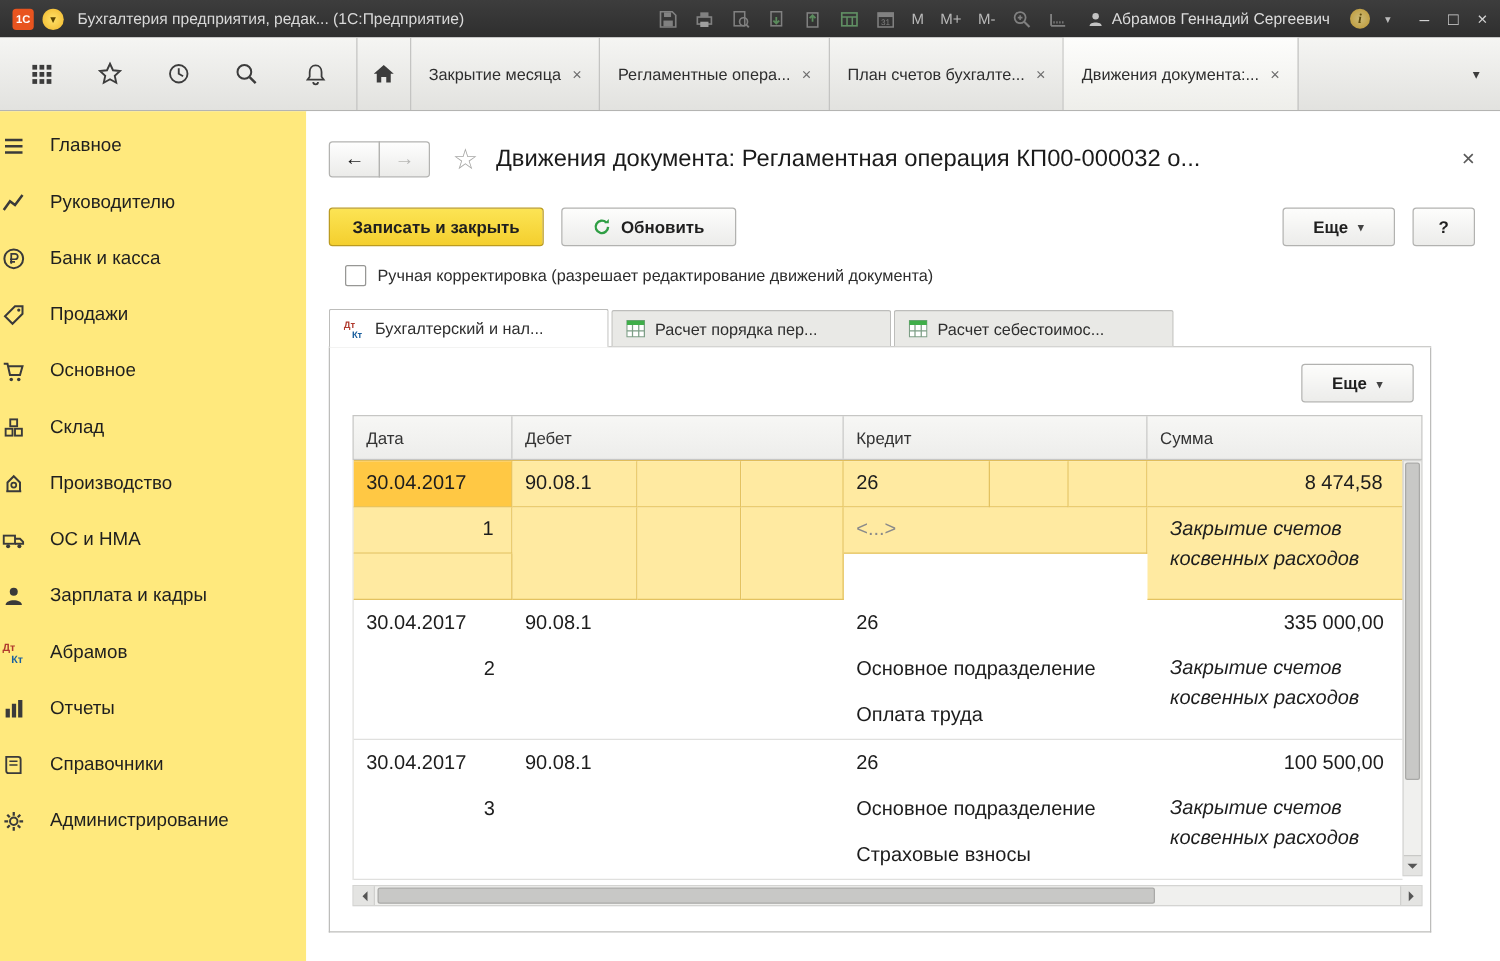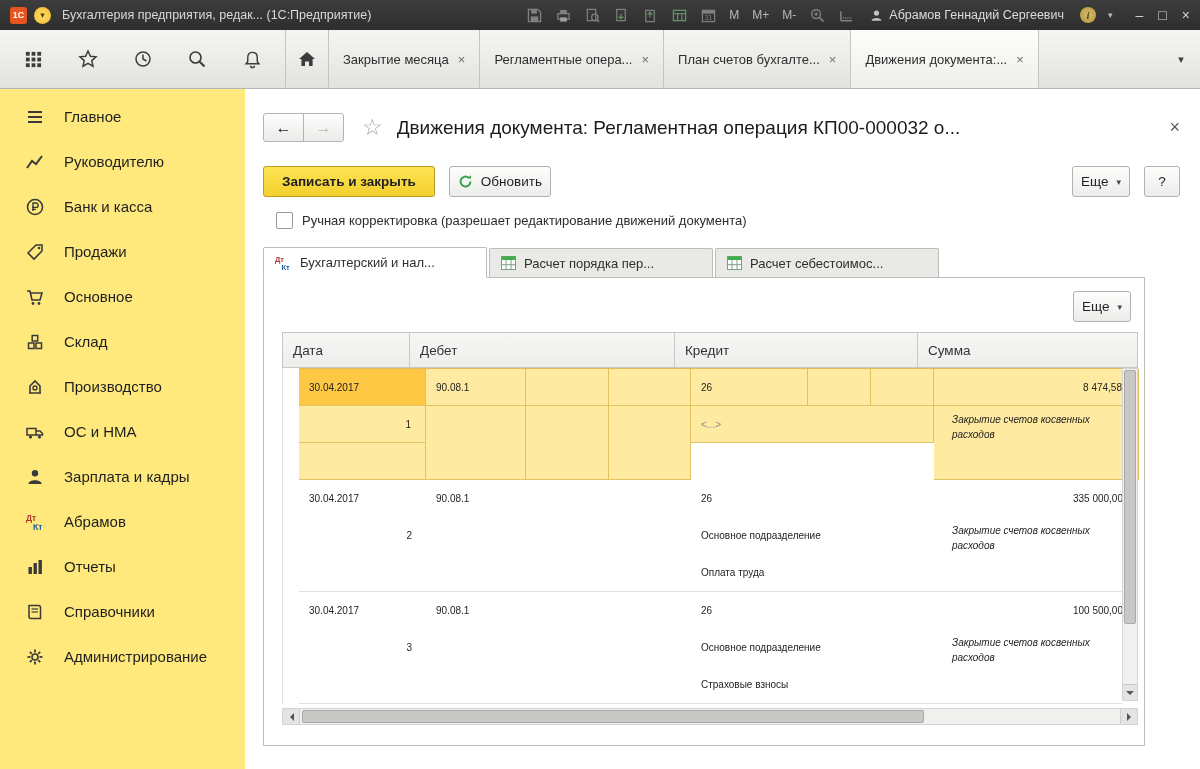--- a/index.html
+++ b/index.html
@@ -27,37 +27,37 @@
   .homebtn{width:42px;border-left:1px solid #c4c4c2;border-right:1px solid #c4c4c2;display:flex;align-items:center;justify-content:center;cursor:pointer;}
   .apptabs{flex:1;display:flex;align-items:stretch;overflow:hidden;}
   .apptab{display:flex;align-items:center;gap:9px;padding:0 14px;border-right:1px solid #c4c4c2;font-size:13px;color:#2e2e2e;cursor:pointer;white-space:nowrap;max-width:240px;}
   .apptab.active{background:linear-gradient(#fdfdfc,#eeeeea);}
   .apptab .x{color:#6e6e6e;font-size:13px;}
   .tabcaret{margin-left:auto;width:38px;display:flex;align-items:center;justify-content:center;color:#3c3c3c;font-size:11px;cursor:pointer;}
 
   
   .bodyrow{flex:1;display:flex;min-height:0;}
   .sidebar{width:245px;flex:0 0 auto;background:#ffe97d;padding-top:5px;}
-  .sb-item{height:45px;display:flex;align-items:center;padding-left:24px;gap:18px;font-size:15px;color:#1f1f1f;cursor:pointer;}
+  .sb-item{height:45px;display:flex;align-items:center;gap:18px;font-size:15px;color:#1f1f1f;cursor:pointer;}
   .sb-ic{width:22px;display:flex;justify-content:center;}
 
   .main{flex:1;position:relative;background:#fff;min-width:0;}
 
   
   .navrow{display:flex;align-items:center;padding:15px 20px 0 18px;gap:0;}
   .histbtn{width:39px;height:27px;background:linear-gradient(#fefefe,#ebebe9);border:1px solid #b3b3b1;display:flex;align-items:center;justify-content:center;font-size:16px;cursor:pointer;}
   .histbtn.back{border-radius:3px 0 0 3px;color:#222;font-weight:bold;}
   .histbtn.fwd{border-radius:0 3px 3px 0;margin-left:-1px;color:#b7b7b5;}
   .favstar{font-size:23px;color:#a8a8a6;margin:0 14px 0 18px;cursor:pointer;}
   .doctitle{font-size:19px;color:#1b1b1b;font-weight:400;white-space:nowrap;overflow:hidden;text-overflow:ellipsis;flex:1;}
   .docclose{color:#5a5a5a;font-size:18px;margin-left:14px;cursor:pointer;}
 
   
   .actionrow{display:flex;align-items:center;gap:14px;margin:15px 20px 0 18px;}
-  .btn{display:flex;align-items:center;gap:8px;background:linear-gradient(#fdfdfc,#ececea);border:1px solid #b2b2b0;border-radius:3px;font-size:13.5px;color:#1f1f1f;padding:6px 8px;cursor:pointer;height:31px;box-sizing:border-box;}
+  .btn{display:flex;align-items:center;gap:8px;background:linear-gradient(#fdfdfc,#ececea);border:1px solid #b2b2b0;border-radius:3px;font-size:13.5px;color:#1f1f1f;padding:6px 24px;cursor:pointer;height:31px;box-sizing:border-box;font-weight:bold;}
   .btn-primary{background:linear-gradient(#fce454,#f4cf2e);border:1px solid #bb9b20;font-weight:bold;padding:6px 18px;}
   .btn .caret{font-size:9px;color:#444;}
   .btn-help{width:36px;justify-content:center;}
   .spacer{flex:1;}
 
   
   .checkrow{display:flex;align-items:center;gap:9px;margin:15px 20px 0 19px;font-size:13px;color:#2c2c2c;cursor:pointer;padding-left:12px;}
   .checkbox{width:15px;height:15px;background:#fff;border:1px solid #979795;border-radius:2px;flex:0 0 auto;}
 
   
@@ -67,21 +67,21 @@
   .doctab.active{background:#fff;height:31px;position:relative;top:1px;border-bottom:1px solid #fff;}
   .panel{border:1px solid #bdbdbb;border-top:none;height:467px;position:relative;background:#fff;}
   .panel-more{position:absolute;top:13px;right:13px;}
 
   
   .tablewrap{position:absolute;left:18px;top:54px;width:856px;}
   .thead{display:flex;width:856px;height:36px;background:linear-gradient(#f7f7f5,#ededeb);border:1px solid #c6c6c4;box-sizing:border-box;}
   .th{display:flex;align-items:center;padding-left:10px;font-size:13.5px;color:#333;border-right:1px solid #c9c9c7;box-sizing:border-box;}
   .th:last-child{border-right:none;flex:1;}
   .tbody{width:840px;border-left:1px solid #e2e2e0;box-sizing:border-box;}
-  .txn{display:grid;grid-template-columns:127px 100px 83px 82px 117px 63px 63px 205px;grid-auto-rows:37px;border-bottom:1px solid #e0e0de;font-size:10px;color:#1d1d1d;margin-left:16px;}
+  .txn{display:grid;grid-template-columns:127px 100px 83px 82px 117px 63px 63px 205px;grid-auto-rows:37px;border-bottom:1px solid #e0e0de;font-size:16px;color:#1d1d1d;}
   .cell{display:flex;align-items:center;padding:0 10px;box-sizing:border-box;overflow:hidden;white-space:nowrap;}
   .c-num{justify-content:flex-end;padding-right:14px;}
   .c-amount{justify-content:flex-end;padding-right:16px;}
   .c-comment{display:block;padding:6px 8px 0 18px;font-style:italic;line-height:1.5;white-space:normal;grid-column:8;grid-row:2/4;}
   .c-sub{grid-column:5/8;}
   .muted{color:#8a8a8a;}
   .txn.sel{border-bottom:none;border-top:1px solid #e0bd5c;}
   .txn.sel .cell{background:#ffeaa1;border-right:1px solid #e3c261;border-bottom:1px solid #e3c261;}
   .txn.sel .c-date{background:#ffc844;}
 

